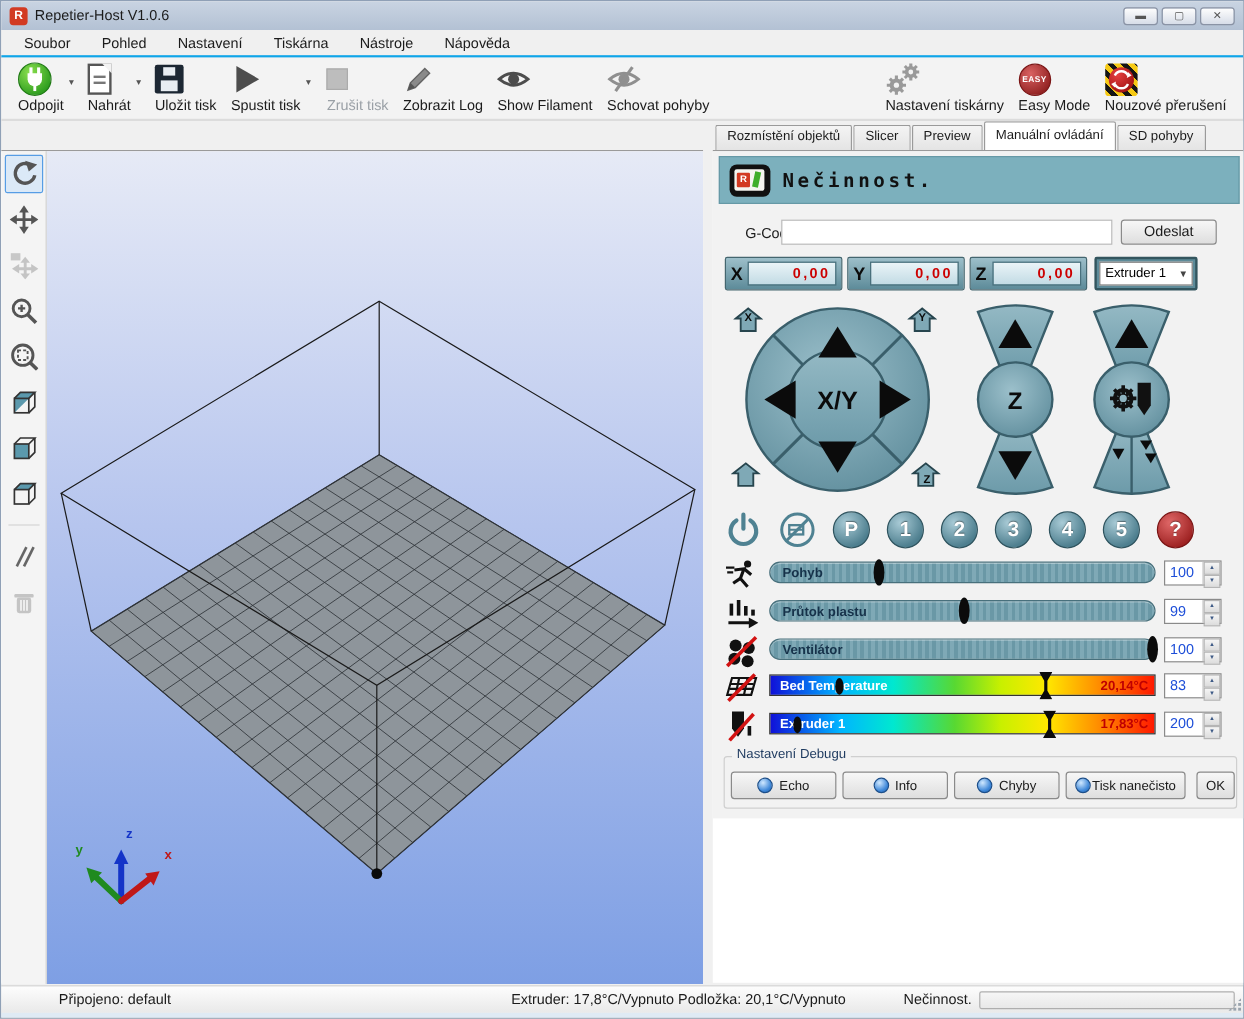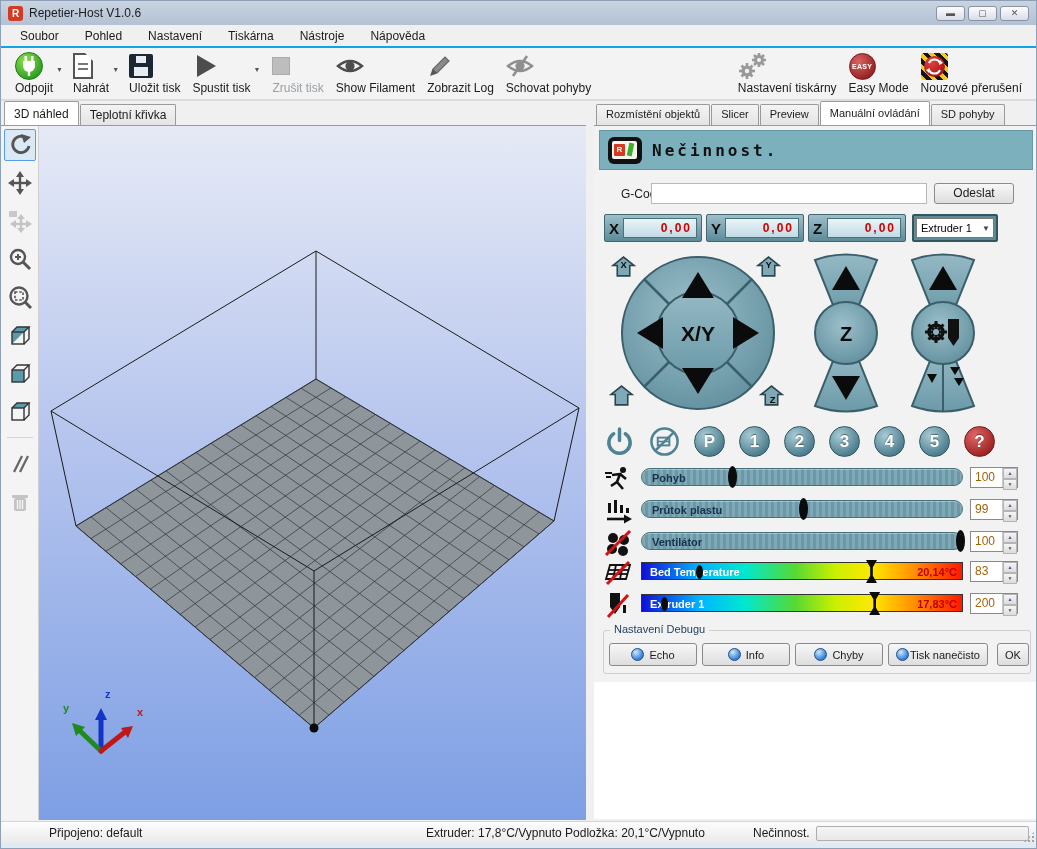--- a/index.html
+++ b/index.html
@@ -134,21 +134,21 @@
   .slider-row { position:absolute; left:0; width:444px; height:24px; }
   .s-icon { position:absolute; left:10px; top:-2px; width:28px; height:28px; }
   .s-track { position:absolute; left:47px; top:1px; width:322px; height:18px; border-radius:9px;
     border:1px solid #48707c;
     background:repeating-linear-gradient(90deg,#7fa9b6 0 3px,#6a98a6 3px 6px);
     box-shadow:inset 0 1px 0 rgba(255,255,255,.35); }
   .s-label { position:absolute; left:10px; top:3px; font-size:11px; font-weight:bold; color:#16324a; }
   .s-thumb { position:absolute; top:-3px; width:9px; height:22px; background:#0b0b0b; border-radius:50%; }
   .spinner { position:absolute; left:376px; top:0px; width:48px; height:21px; border:1px solid #8a8a8a;
     background:#fff; display:flex; }
-  .spin-val { flex:1; font-size:12px; padding:2px 0 0 4px; color:#a16207; }
+  .spin-val { flex:1; font-size:12px; padding:2px 0 0 4px; color:#1d4ed8; }
   .spin-arrows { width:15px; border-left:1px solid #c9c9c9; display:flex; flex-direction:column; }
   .spin-arrows span { flex:1; font-size:5px; color:#3d5a86; text-align:center; line-height:9px;
     background:linear-gradient(180deg,#f5f5f5,#dcdcdc); border:1px solid #b5b5b5; }
 
   .t-track { position:absolute; left:47px; top:1px; width:322px; height:18px; border:1px solid #333;
     background:linear-gradient(90deg,#1010d8 0%,#00b4ff 18%,#00e8d0 32%,#58d832 48%,#c8f000 60%,
       #ffe800 72%,#ff9000 85%,#ff1800 100%); }
   .t-label { position:absolute; left:8px; top:3px; font-size:11px; font-weight:bold; color:#fff; }
   .t-value { position:absolute; right:5px; top:3px; font-size:11px; font-weight:bold; color:#c00000; }
   .t-target { position:absolute; top:-3px; width:11px; height:23px; background:#0b0b0b;
@@ -255,35 +255,35 @@
       <span class="tb-caret">▼</span>
     </div>
     <div class="tb-item">
       <div class="tb-icon">
           <div class="stop-sq"></div>
         </div>
       <div class="tb-label disabled">Zrušit tisk</div>
     </div>
     <div class="tb-item">
       <div class="tb-icon">
+          <svg width="26" height="26" viewBox="0 0 26 26">
+            <path d="M4,22 L6,16 L18,4 L22,8 L10,20 Z" fill="#8a8a8a" stroke="#666" stroke-width="1.2"></path>
+            <polygon points="4,22 6,16 10,20" fill="#555"></polygon>
+          </svg>
+        </div>
+      <div class="tb-label">Zobrazit Log</div>
+    </div>
+    <div class="tb-item">
+      <div class="tb-icon">
           <svg width="28" height="24" viewBox="0 0 28 24">
             <path d="M2,12 Q14,2 26,12 Q14,22 2,12 Z" fill="none" stroke="#4d4d4d" stroke-width="2.4"></path>
             <circle cx="14" cy="12" r="4.6" fill="#4d4d4d"></circle>
           </svg>
         </div>
       <div class="tb-label">Show Filament</div>
-    </div>
-    <div class="tb-item">
-      <div class="tb-icon">
-          <svg width="26" height="26" viewBox="0 0 26 26">
-            <path d="M4,22 L6,16 L18,4 L22,8 L10,20 Z" fill="#8a8a8a" stroke="#666" stroke-width="1.2"></path>
-            <polygon points="4,22 6,16 10,20" fill="#555"></polygon>
-          </svg>
-        </div>
-      <div class="tb-label">Zobrazit Log</div>
     </div>
     <div class="tb-item">
       <div class="tb-icon">
           <svg width="28" height="24" viewBox="0 0 28 24">
             <path d="M2,12 Q14,2 26,12 Q14,22 2,12 Z" fill="none" stroke="#8f8f8f" stroke-width="2.4"></path>
             <circle cx="14" cy="12" r="4.6" fill="#8f8f8f"></circle>
             <line x1="7" y1="22" x2="21" y2="2" stroke="#8f8f8f" stroke-width="2.6"></line>
           </svg>
         </div>
       <div class="tb-label">Schovat pohyby</div>
@@ -337,24 +337,20 @@
             </div>
           </div>
         <div class="tb-label">Nouzové přerušení</div>
       </div>
     </div>
   </div>
 
   <div class="main">
 
     <div class="left-panel">
-      <div class="tabs-row">
-        <div class="tab active">3D náhled</div>
-        <div class="tab">Teplotní křivka</div>
-      </div>
       <div class="left-body">
         <div class="vtoolbar">
           <div class="vtb-btn selected">
             <svg width="24" height="24" viewBox="0 0 24 24">
                 <path d="M18,5 A8.2,8.2 0 1 0 21,13" stroke="#555" stroke-width="2.8" fill="none"></path>
                 <polygon points="13,1 23,4 16,10" fill="#555"></polygon>
               </svg>
           </div>
           <div class="vtb-btn">
             <svg width="24" height="24" viewBox="0 0 24 24">

